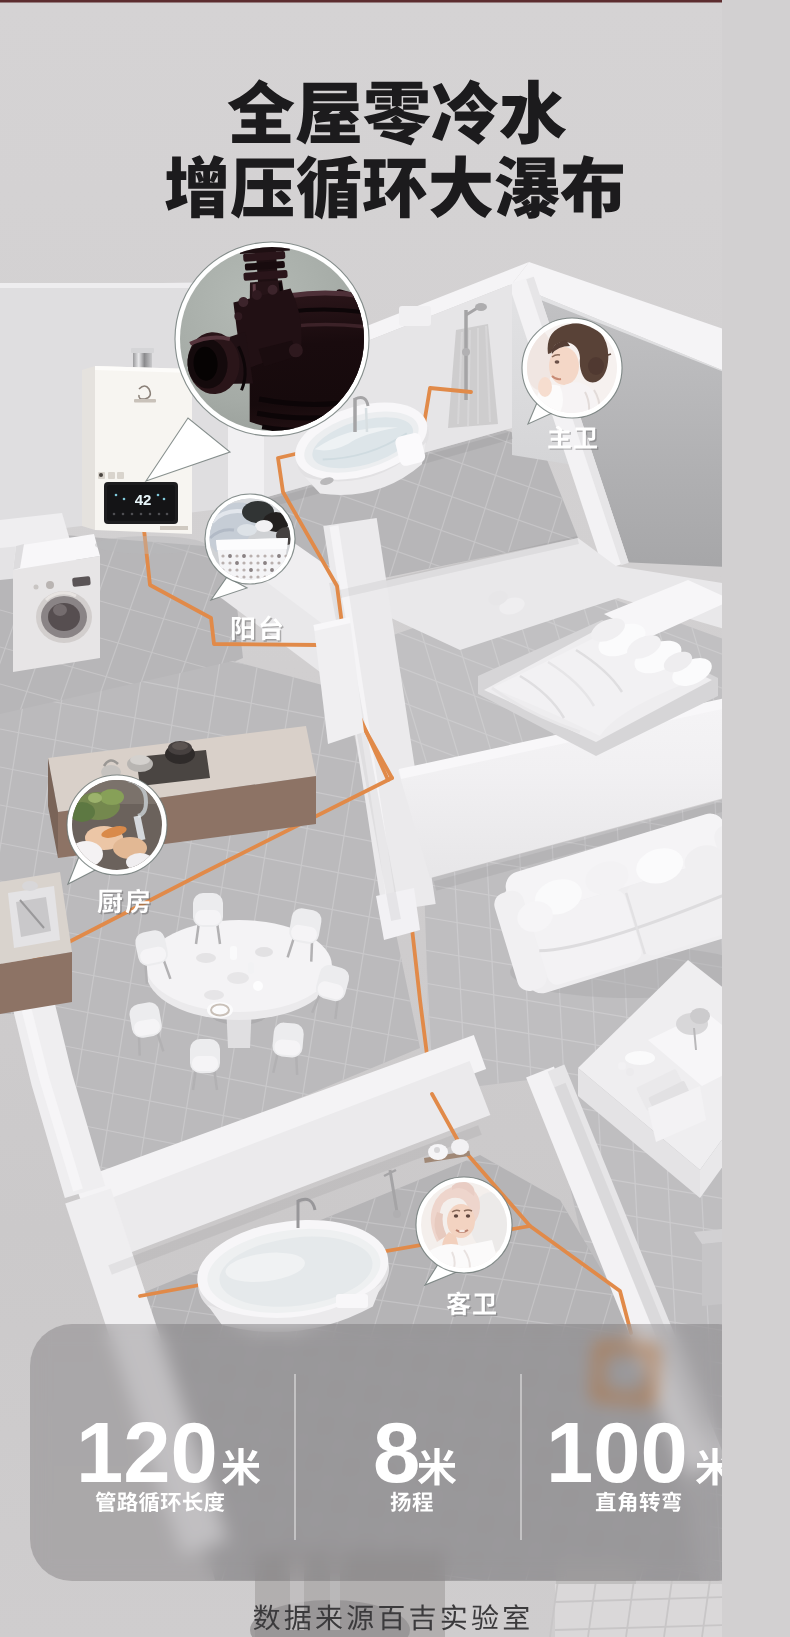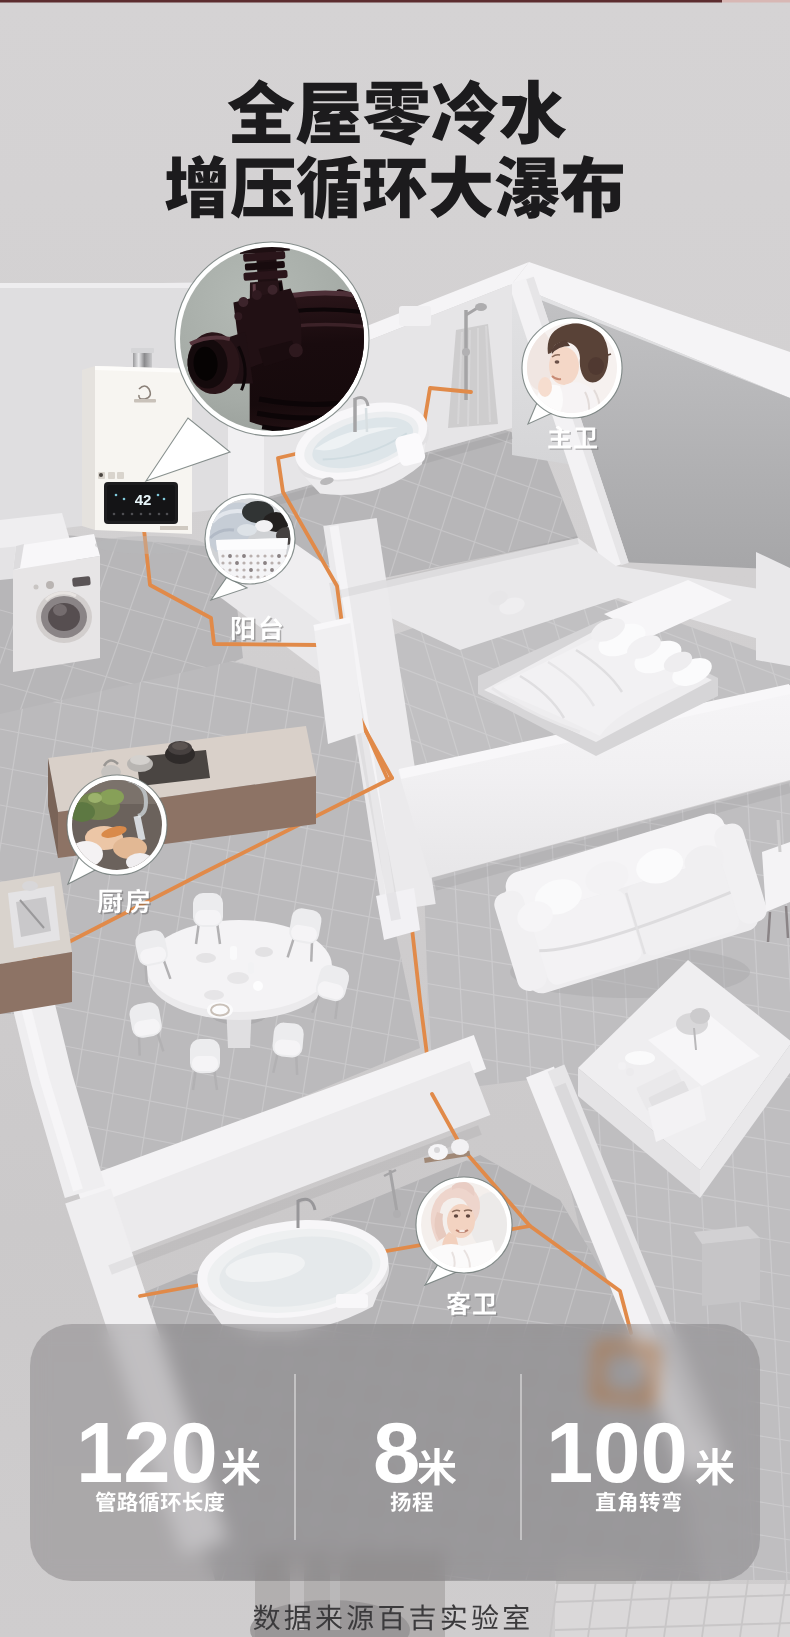--- a/index.html
+++ b/index.html
@@ -1,15 +1,15 @@
 <!DOCTYPE html>
 <html><head><meta charset="utf-8">
 <style>
 html,body{margin:0;padding:0;background:#d2d0d1;}
-#page{position:relative;width:790px;height:1637px;overflow:hidden;font-family:"Liberation Sans",sans-serif;text-decoration:underline;}
+#page{position:relative;width:722px;height:1637px;overflow:hidden;font-family:"Liberation Sans",sans-serif;text-decoration:underline;}
 #page svg{position:absolute;left:0;top:0;}
 #panel{position:absolute;left:30px;top:1324px;width:730px;height:257px;border-radius:42px;
 background:rgba(90,88,90,0.31);backdrop-filter:blur(9px);-webkit-backdrop-filter:blur(9px);}
 </style></head>
 <body>
 <div id="page">
 <svg width="790" height="1637" viewBox="0 0 790 1637">
 
 <defs>
         <linearGradient id="bgg" x1="0" y1="0" x2="0" y2="1">

